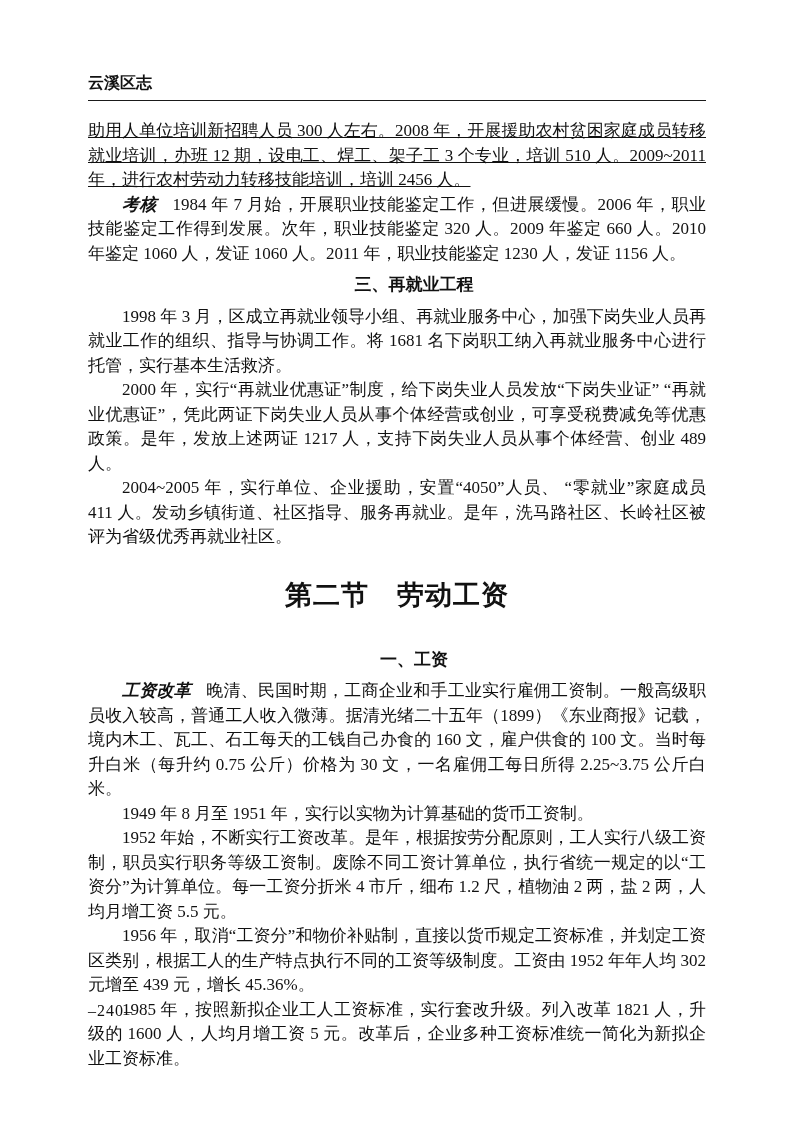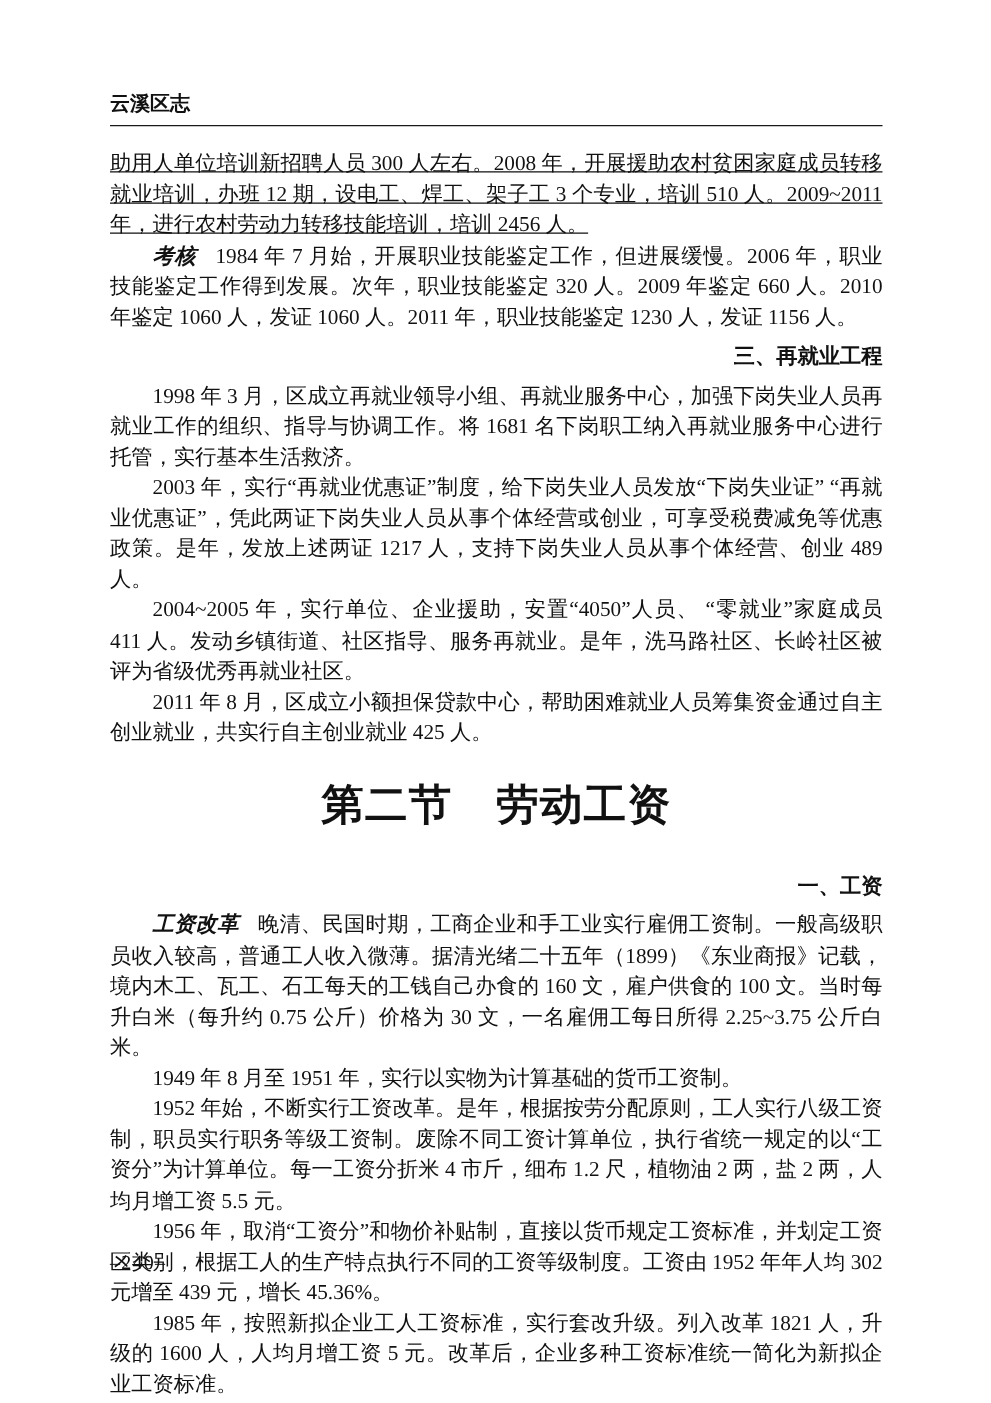--- a/index.html
+++ b/index.html
@@ -46,26 +46,26 @@
     font-style:italic;
     margin-right:0.9em;
   }
   .h-sub{
     font-family:"Liberation Sans","DejaVu Sans",sans-serif;
     font-weight:bold;
     font-size:17px;
     line-height:24.5px;
     margin:7px 0;
     text-indent:2em;
-    text-align:right;
+    text-align:center;
   }
   .h-chapter{
     font-family:"Liberation Sans","DejaVu Sans",sans-serif;
     font-weight:bold;
-    font-size:34px;
+    font-size:27px;
     line-height:38px;
     letter-spacing:1px;
     text-align:center;
     text-indent:0;
     margin:26px 0 34px 0;
   }
   .page-number{
     position:absolute;
     left:88px;
     top:1002px;
@@ -84,26 +84,25 @@
   <div class="content">
 
     <p class="p-cont">助用人单位培训新招聘人员 300 人左右。2008 年，开展援助农村贫困家庭成员转移就业培训，办班 12 期，设电工、焊工、架子工 3 个专业，培训 510 人。2009~2011 年，进行农村劳动力转移技能培训，培训 2456 人。</p>
 
     <p><span class="lead">考核</span><span>1984 年 7 月始，开展职业技能鉴定工作，但进展缓慢。2006 年，职业技能鉴定工作得到发展。次年，职业技能鉴定 320 人。2009 年鉴定 660 人。2010 年鉴定 1060 人，发证 1060 人。2011 年，职业技能鉴定 1230 人，发证 1156 人。</span></p>
 
     <div class="h-sub">三、再就业工程</div>
 
     <p>1998 年 3 月，区成立再就业领导小组、再就业服务中心，加强下岗失业人员再就业工作的组织、指导与协调工作。将 1681 名下岗职工纳入再就业服务中心进行托管，实行基本生活救济。</p>
 
-    <p>2003 年，实行“再就业优惠证”制度，给下岗失业人员发放“下岗失业证” “再就业优惠证”，凭此两证下岗失业人员从事个体经营或创业，可享受税费减免等优惠政策。是年，发放上述两证 1217 人，支持下岗失业人员从事个体经营、创业 489 人。</p>
+    <p>2000 年，实行“再就业优惠证”制度，给下岗失业人员发放“下岗失业证” “再就业优惠证”，凭此两证下岗失业人员从事个体经营或创业，可享受税费减免等优惠政策。是年，发放上述两证 1217 人，支持下岗失业人员从事个体经营、创业 489 人。</p>
 
     <p>2004~2005 年，实行单位、企业援助，安置“4050”人员、 “零就业”家庭成员 411 人。发动乡镇街道、社区指导、服务再就业。是年，洗马路社区、长岭社区被评为省级优秀再就业社区。</p>
 
 
-    <p>2011 年 8 月，区成立小额担保贷款中心，帮助困难就业人员筹集资金通过自主创业就业，共实行自主创业就业 425 人。</p>
 
     <div class="h-chapter">第二节　劳动工资</div>
 
     <div class="h-sub">一、工资</div>
 
     <p><span class="lead">工资改革</span><span>晚清、民国时期，工商企业和手工业实行雇佣工资制。一般高级职员收入较高，普通工人收入微薄。据清光绪二十五年（1899）《东业商报》记载，境内木工、瓦工、石工每天的工钱自己办食的 160 文，雇户供食的 100 文。当时每升白米（每升约 0.75 公斤）价格为 30 文，一名雇佣工每日所得 2.25~3.75 公斤白米。</span></p>
 
     <p>1949 年 8 月至 1951 年，实行以实物为计算基础的货币工资制。</p>
 
     <p>1952 年始，不断实行工资改革。是年，根据按劳分配原则，工人实行八级工资制，职员实行职务等级工资制。废除不同工资计算单位，执行省统一规定的以“工资分”为计算单位。每一工资分折米 4 市斤，细布 1.2 尺，植物油 2 两，盐 2 两，人均月增工资 5.5 元。</p>

